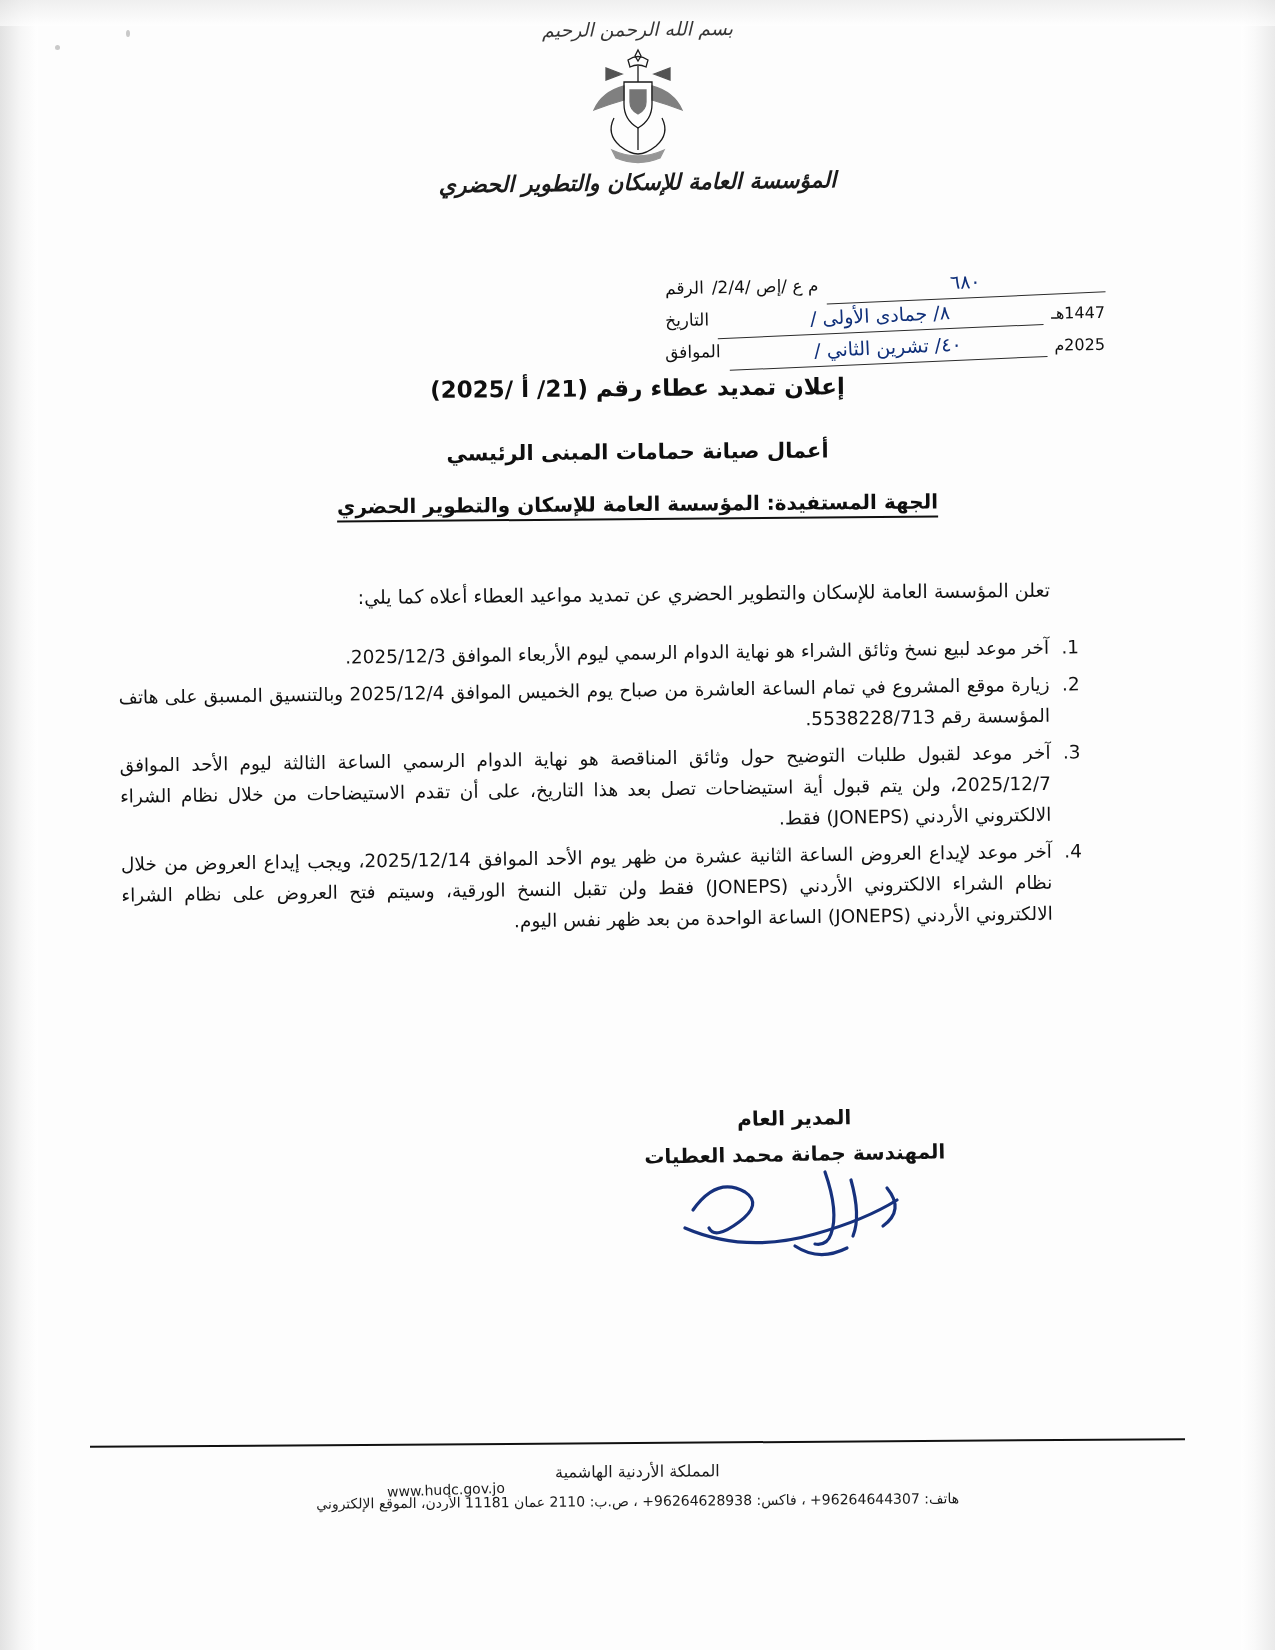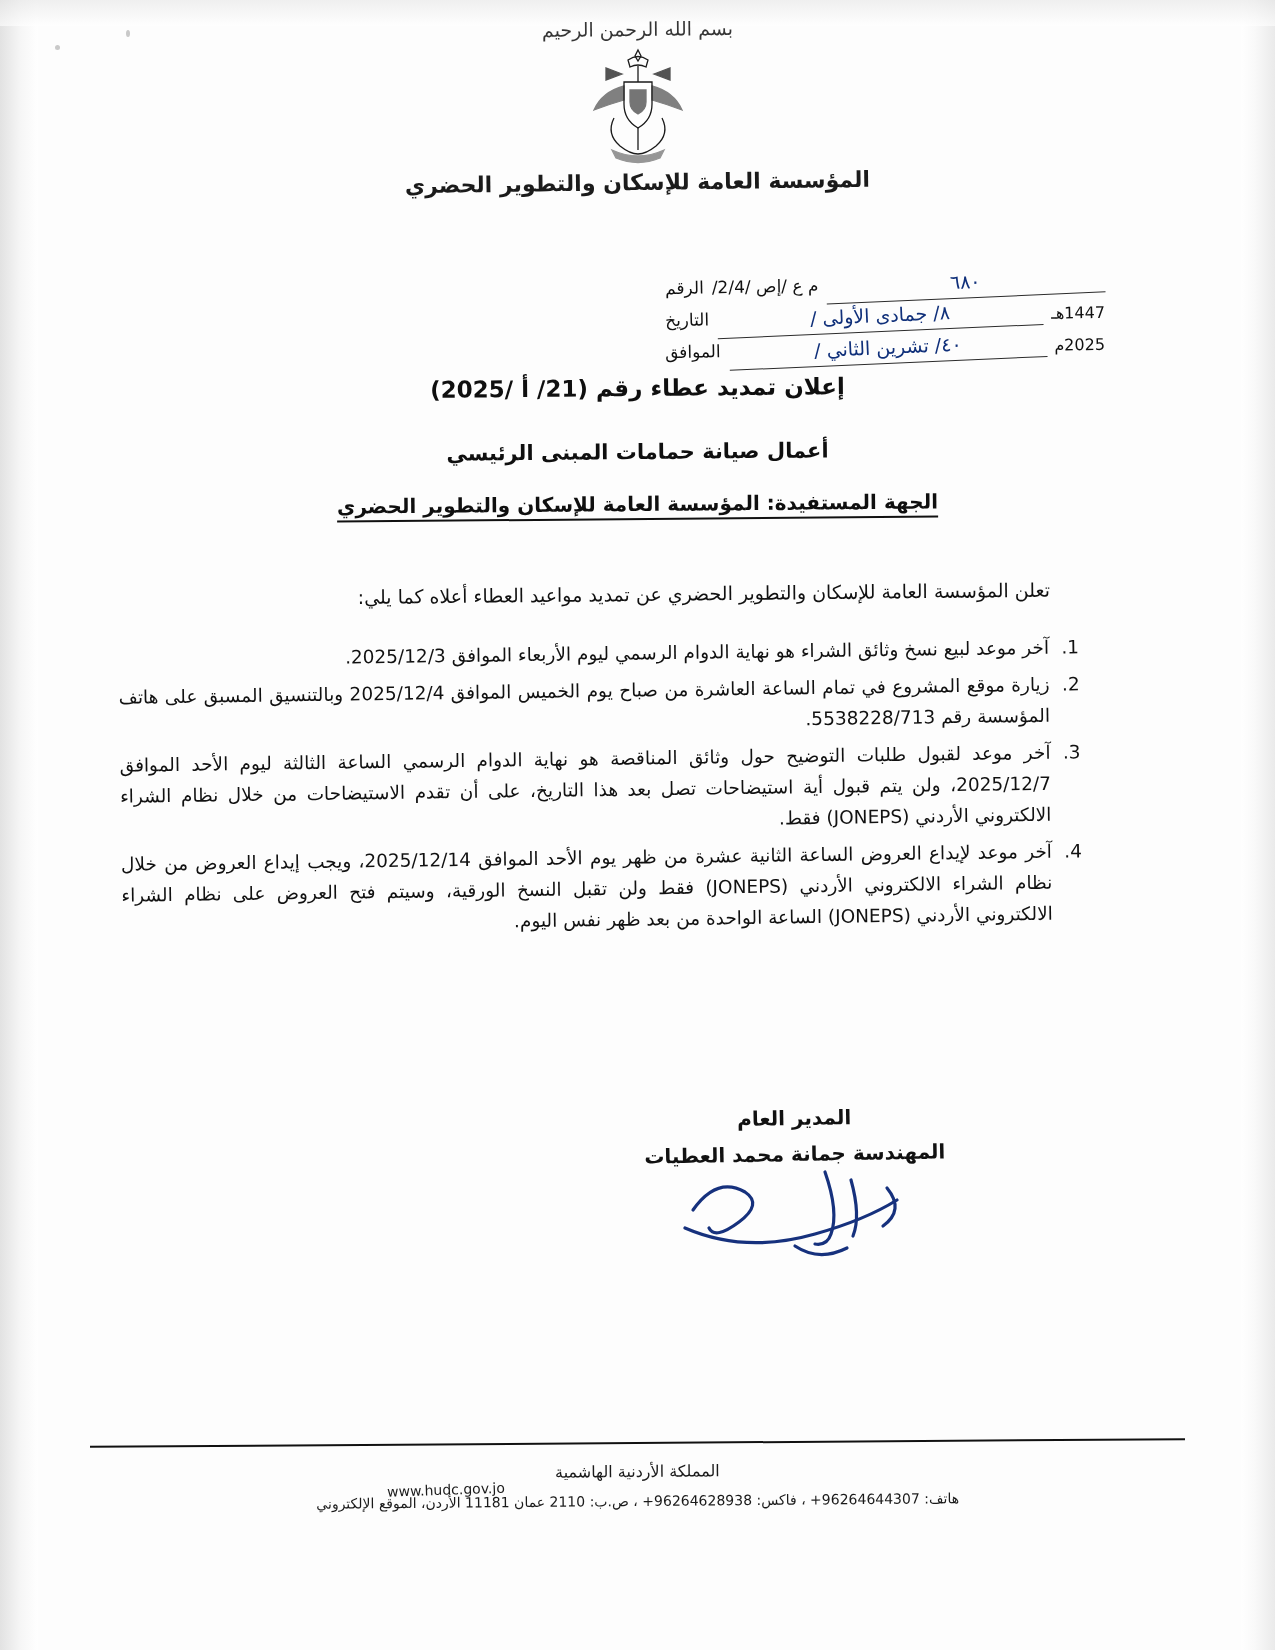--- a/index.html
+++ b/index.html
@@ -44,20 +44,21 @@
     left: 0; top: 0; width: 1275px; height: 26px;
     background: linear-gradient(to bottom, #e6e6e6 0%, #ffffff 100%);
     opacity: .6;
   }
 
   
   .letterhead {
     position: absolute;
     top: 18px; left: 0; right: 0;
     text-align: center;
+    font-style: italic;
   }
   .basmala {
     font-family: "DejaVu Sans", sans-serif;
     font-size: 19px;
     color: #1a1a1a;
     letter-spacing: 0;
     transform: rotate(-0.6deg);
     opacity: .88;
   }
   .crest {

